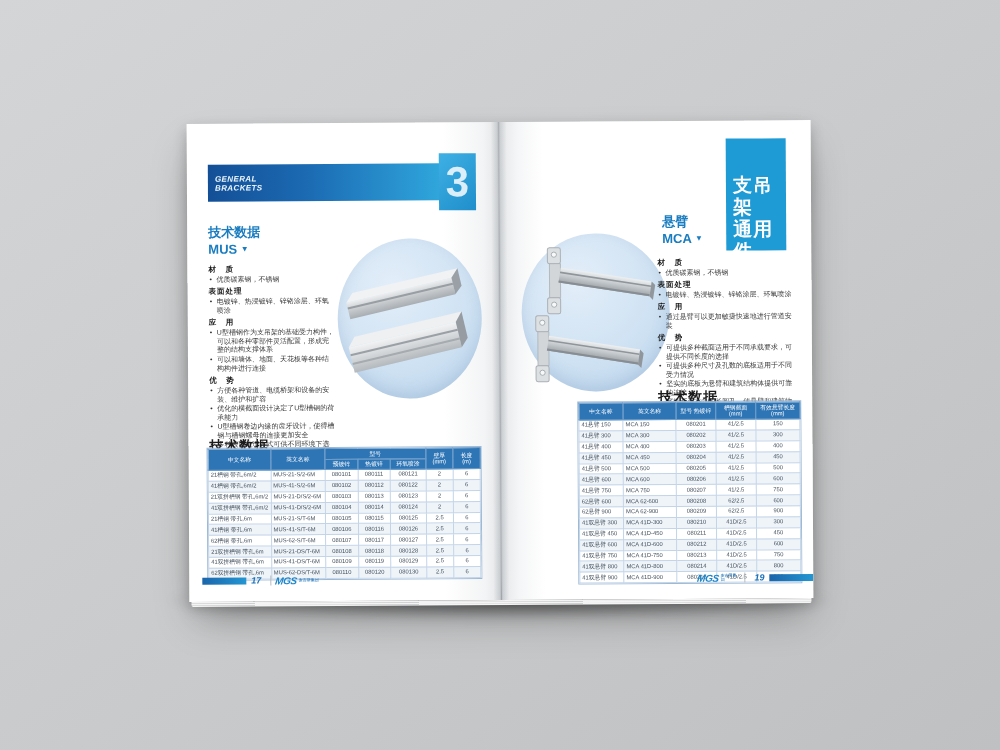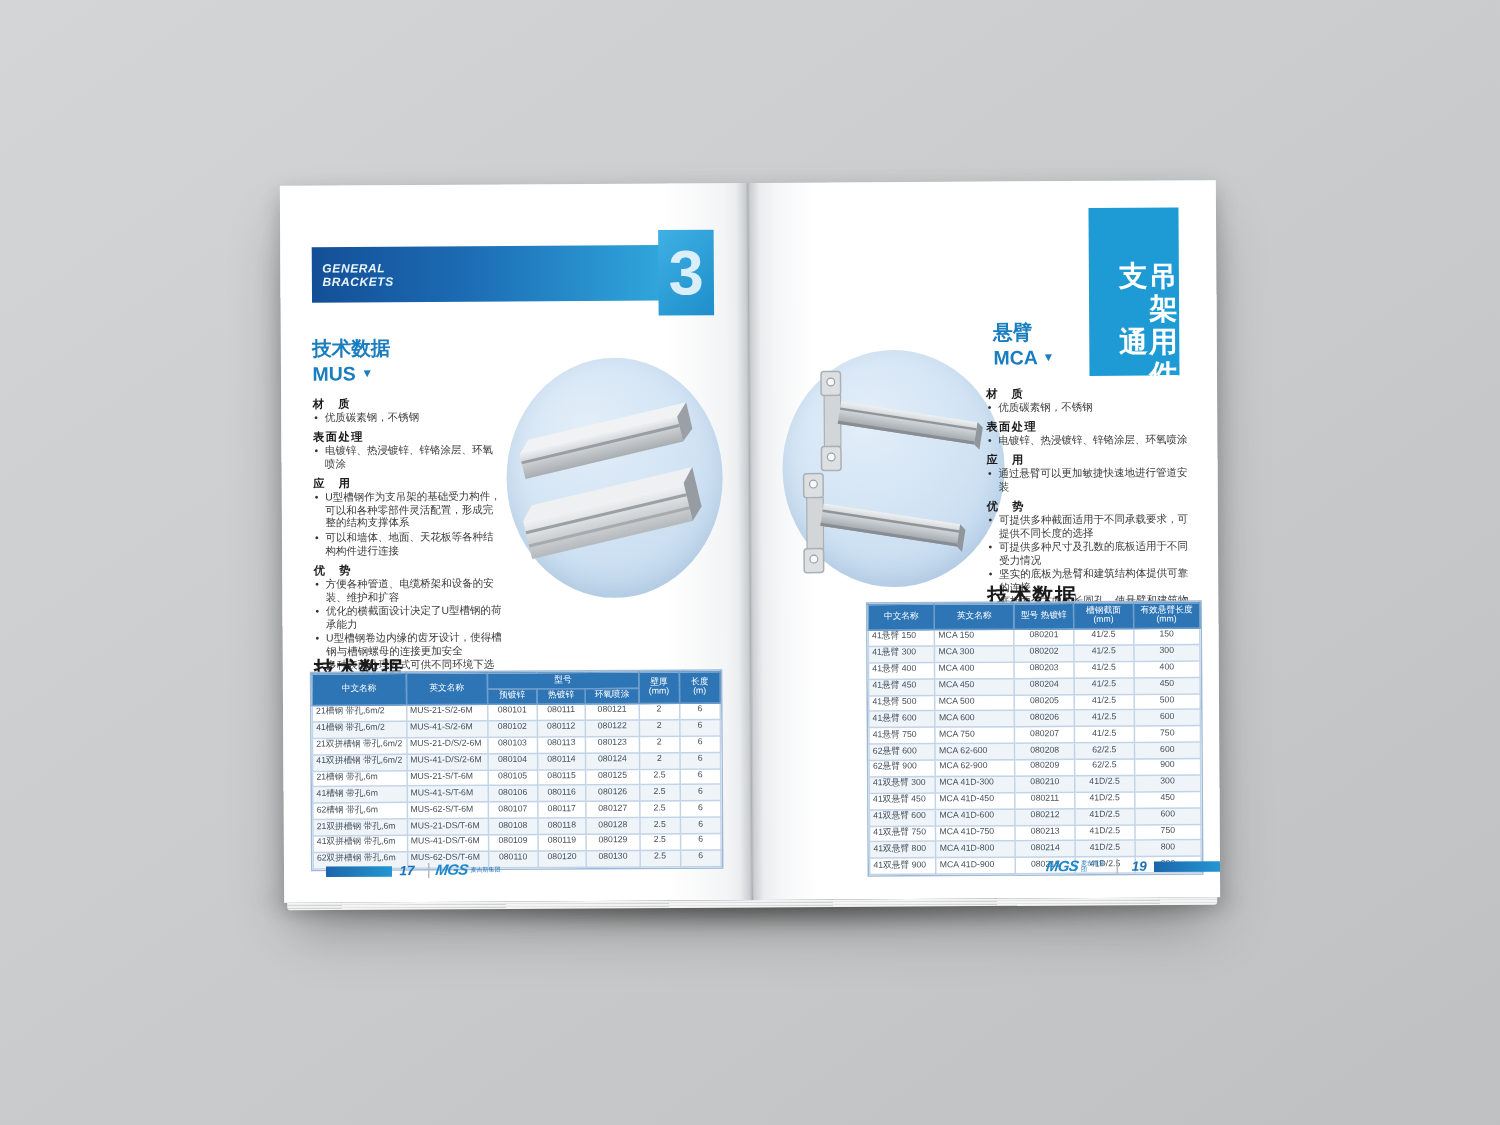--- a/index.html
+++ b/index.html
@@ -59,21 +59,21 @@
   .footer{position:absolute;display:flex;align-items:center;height:10px;}
   .f-bar{width:44px;height:7px;background:linear-gradient(to right,#1b65ab,#2496d2);}
   .f-num{font-size:9px;font-style:italic;font-weight:bold;color:#1b72b8;margin:0 5px;}
   .f-div{width:1px;height:10px;background:#b9bcbf;margin:0 4px;}
   .mgs{font-size:10px;font-style:italic;font-weight:bold;color:#1e86c9;
        letter-spacing:-.5px;transform:skewX(-8deg);display:inline-block;}
   .mgs-sub{font-size:4px;color:#1b72b8;line-height:4.5px;margin-left:2px;display:inline-block;vertical-align:1px;}
 
   
   .blue-box{position:absolute;left:227px;top:18px;width:60px;height:112px;background:#1e9ad5;
-       color:#fff;text-align:right;padding-top:36px;box-sizing:border-box;}
+       color:#fff;text-align:left;padding-top:36px;box-sizing:border-box;}
   .bb-title{font-size:19px;font-weight:bold;line-height:22px;padding-left:7px;letter-spacing:1px;}
   .bb-sub{font-size:8.5px;font-style:italic;font-weight:bold;line-height:9.5px;
        padding-left:7px;margin-top:5px;letter-spacing:.3px;}
 </style>
 </head>
 <body>
 
 <div class="scene">
   <div class="book-shadow"></div>
   <div class="book">
@@ -253,21 +253,21 @@
                 <td>080110</td>
                 <td>080120</td>
                 <td>080130</td>
                 <td>2.5</td>
                 <td>6</td>
               </tr>
             </tbody>
         </table>
       </div>
 
-      <div class="footer" style="left:28px;top:452px;">
+      <div class="footer" style="left:13px;top:452px;">
         <span class="f-bar"></span>
         <span class="f-num">17</span>
         <span class="f-div"></span>
         <span class="mgs">MGS</span>
         <span class="mgs-sub">麦吉斯集团</span>
       </div>
     </div>
 
     <div class="page right">
       <div class="blue-box">

